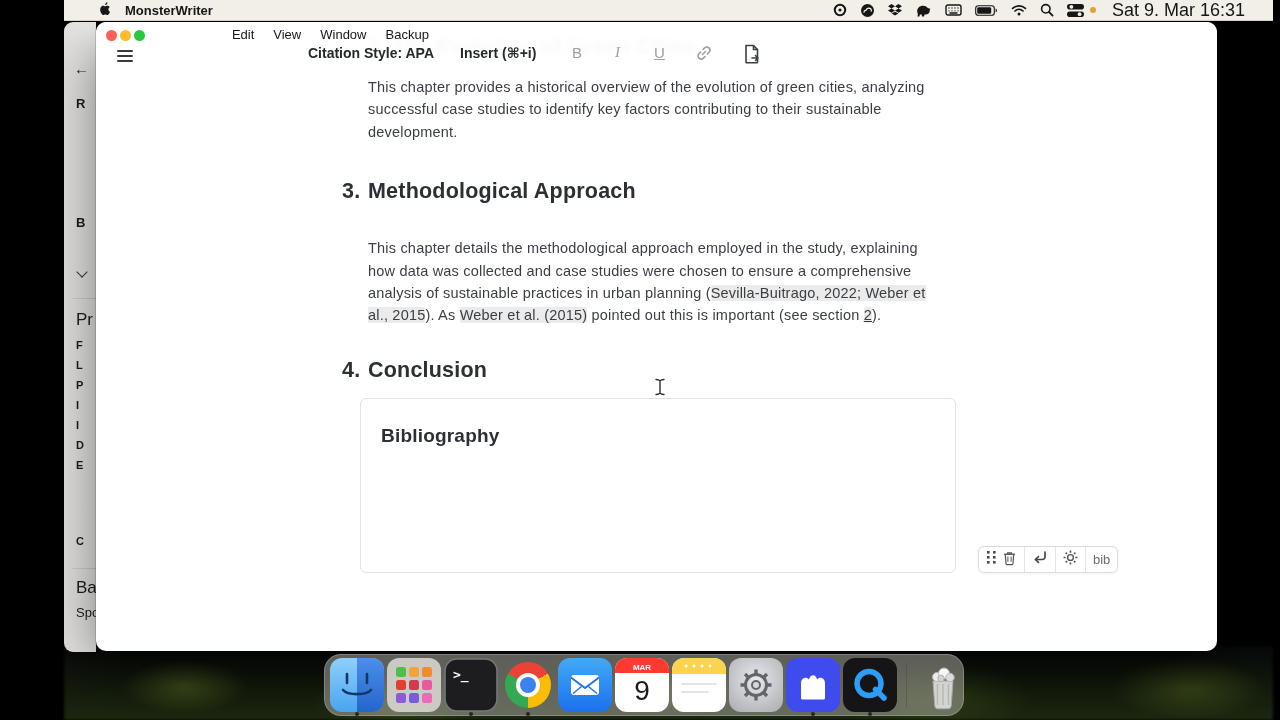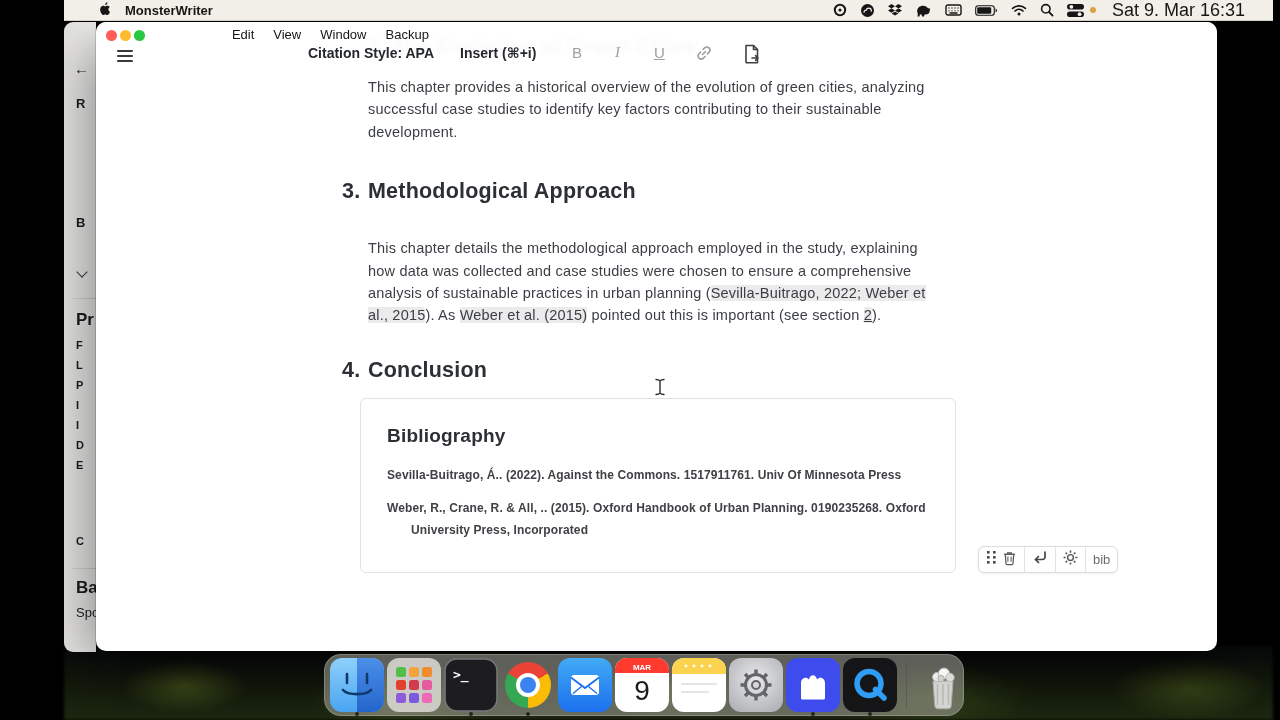--- a/index.html
+++ b/index.html
@@ -27,21 +27,21 @@
   .mb-right{margin-left:auto;display:flex;align-items:center;gap:13px;}
   .mb-right svg{display:block;}
   .clock{font-size:18px;margin-left:3px;white-space:nowrap;}
   .notif-dot{width:6px;height:6px;border-radius:50%;background:#dfa13c;margin-left:-7px;}
 
   
   .sidestrip{position:absolute;left:64px;top:22px;width:32px;height:630px;z-index:10;
     background:linear-gradient(to right,#e7e6e3,#f7f7f6);border-radius:9px 0 0 9px;overflow:hidden;}
   .sidestrip span{position:absolute;left:12px;white-space:nowrap;color:#1d1d1f;}
   .ss-back{font-size:15px;color:#7a7a7a;}
-  .ss-big{font-size:17px;font-weight:700;}
+  .ss-big{font-size:17px;font-weight:400;}
   .ss-med{font-size:13px;font-weight:700;}
   .ss-sm{font-size:11px;font-weight:700;}
   .ss-tiny{font-size:13px;color:#8d8d8d;font-weight:400;}
   .ss-div{position:absolute;left:8px;right:0;height:1px;background:#d9d9d6;}
   .ss-chev{position:absolute;left:14px;width:8px;height:8px;border-right:1.8px solid #3a3a3a;
     border-bottom:1.8px solid #3a3a3a;transform:rotate(45deg);}
 
   
   .window{position:absolute;left:96px;top:22px;width:1121px;height:629px;background:#fff;
     border-radius:10px;box-shadow:0 18px 60px rgba(0,0,0,.6),0 0 0 1px rgba(0,0,0,.15);
@@ -78,21 +78,21 @@
   .h-num{display:flex;font-size:21.5px;font-weight:700;color:#2c2f34;letter-spacing:.2px;}
   .h-num .num{width:26px;margin-left:-26px;}
   .h3{margin-top:36px;}
   .h4{margin-top:31px;}
   .p-method{margin-top:33px;}
   .p-concl{margin-top:33px;}
   .hl{background:#ebebeb;border-radius:2px;}
   .ul{text-decoration:underline;}
 
   .bibbox{margin:15px 0 0 -8px;width:596px;height:175px;border:1px solid #e3e3e3;
-    border-radius:6px;background:#fff;padding:26px 10px 0 26px;}
+    border-radius:6px;background:#fff;padding:26px 10px 0 20px;}
   .bib-title{margin:0;font-size:19px;font-weight:700;color:#2c2f34;letter-spacing:.2px;}
   .bib-entry{margin-top:0;font-size:12px;line-height:21.5px;font-weight:600;color:#3f4145;
     padding-left:24px;text-indent:-24px;letter-spacing:.1px;}
   .bib-entries{margin-top:18px;}
 
   .bib-tools{position:absolute;left:882px;top:476px;display:flex;align-items:center;
     background:#fff;border:1px solid #dcdcdc;border-radius:6px;height:27px;
     box-shadow:0 1px 3px rgba(0,0,0,.06);}
   .bib-seg{display:flex;align-items:center;gap:5px;padding:0 7px;height:100%;}
   .bib-seg + .bib-seg{border-left:1px solid #e4e4e4;}
@@ -231,24 +231,20 @@
         <p class="para p-method"><span>This chapter details the methodological approach employed in the study, explaining how data was collected and case studies were chosen to ensure a comprehensive analysis of sustainable practices in urban planning (</span><span class="hl">Sevilla-Buitrago, 2022; Weber et al., 2015</span><span>). As </span><span class="hl">Weber et al. (2015)</span><span> pointed out this is important (see section </span><span class="hl ul">2</span><span>).</span></p>
 
         <div class="h-num h4">
           <span class="num">4.</span>
           <span>Conclusion</span>
         </div>
 
 
         <div class="bibbox">
           <h3 class="bib-title">Bibliography</h3>
-          <div class="bib-entries">
-            <p class="bib-entry">Sevilla-Buitrago, Á.. (2022). Against the Commons. 1517911761. Univ Of Minnesota Press</p>
-            <p class="bib-entry">Weber, R., Crane, R. &amp; All, .. (2015). Oxford Handbook of Urban Planning. 0190235268. Oxford University Press, Incorporated</p>
-          </div>
         </div>
       </div>
 
       <div class="bib-tools">
         <div class="bib-seg">
           <span>
             <svg width="11" height="15" viewBox="0 0 11 15" fill="#4a4a4a">
                 <rect x="1" y="1" width="2.6" height="2.6"></rect>
                 <rect x="7" y="1" width="2.6" height="2.6"></rect>
                 <rect x="1" y="6" width="2.6" height="2.6"></rect>

